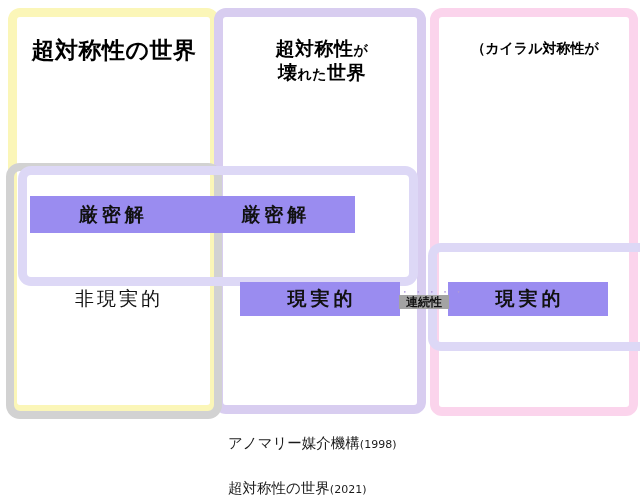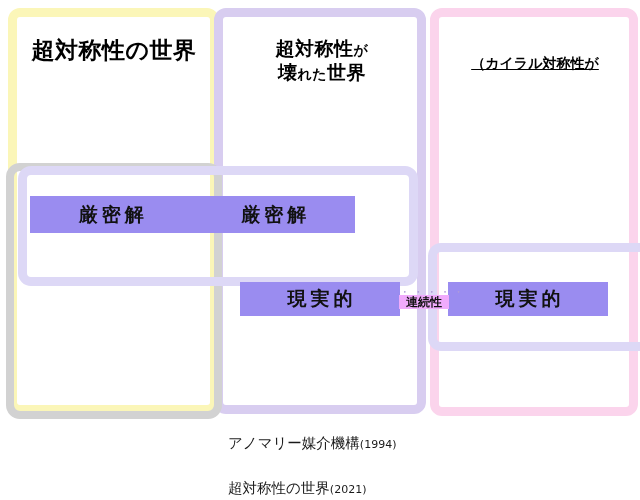--- a/index.html
+++ b/index.html
@@ -137,22 +137,21 @@
     left: 440px; top: 36px; width: 190px;
     font-size: 19px;
     letter-spacing: 0.5px;
   }
   .header-sub {
     display: block;
     font-size: 14px;
     font-weight: 700;
     line-height: 1.32;
     letter-spacing: 0;
-    margin-top: 18px;
-    text-decoration: underline;
+    margin-top: 3px;
   }
   .kana-sm {
     font-size: 14px;
   }
 
   
   .continuity {
     position: absolute;
     left: 399px; top: 288px;
     width: 50px;
@@ -167,21 +166,21 @@
     color: #b09ad8;
     height: 7px;
     line-height: 7px;
     white-space: nowrap;
   }
   .continuity-text {
     display: block;
     font-size: 12px;
     font-weight: 700;
     color: #111111;
-    background: #f0abfc;
+    background: #a3a3a3;
     letter-spacing: 0;
     line-height: 14px;
     white-space: nowrap;
   }
 
   
   .caption {
     position: absolute;
     left: 228px; top: 432px; width: 300px;
     font-size: 14.5px;
@@ -219,27 +218,28 @@
 
   <div class="header header-3">
     <span class="header-sub">（カイラル対称性が</span>
   </div>
 
   <div class="bar bar-exact">
     <span class="bar-cell">厳密解</span>
     <span class="bar-cell">厳密解</span>
   </div>
 
+  <div class="value-plain">非現実的</div>
   <div class="bar bar-real-mid">現実的</div>
   <div class="bar bar-real-right">現実的</div>
 
   <div class="continuity">
     <span class="continuity-dots">• • • • •</span>
     <span class="continuity-text">連続性</span>
   </div>
 
   <div class="caption">
-    <span>アノマリー媒介機構</span><span class="yr">(1994)</span><br>
+    <span>アノマリー媒介機構</span><span class="yr">(1998)</span><br>
     <br>
     <span>超対称性の世界</span><span class="yr">(2021)</span>
   </div>
 
 </div>
 
 </body></html>

